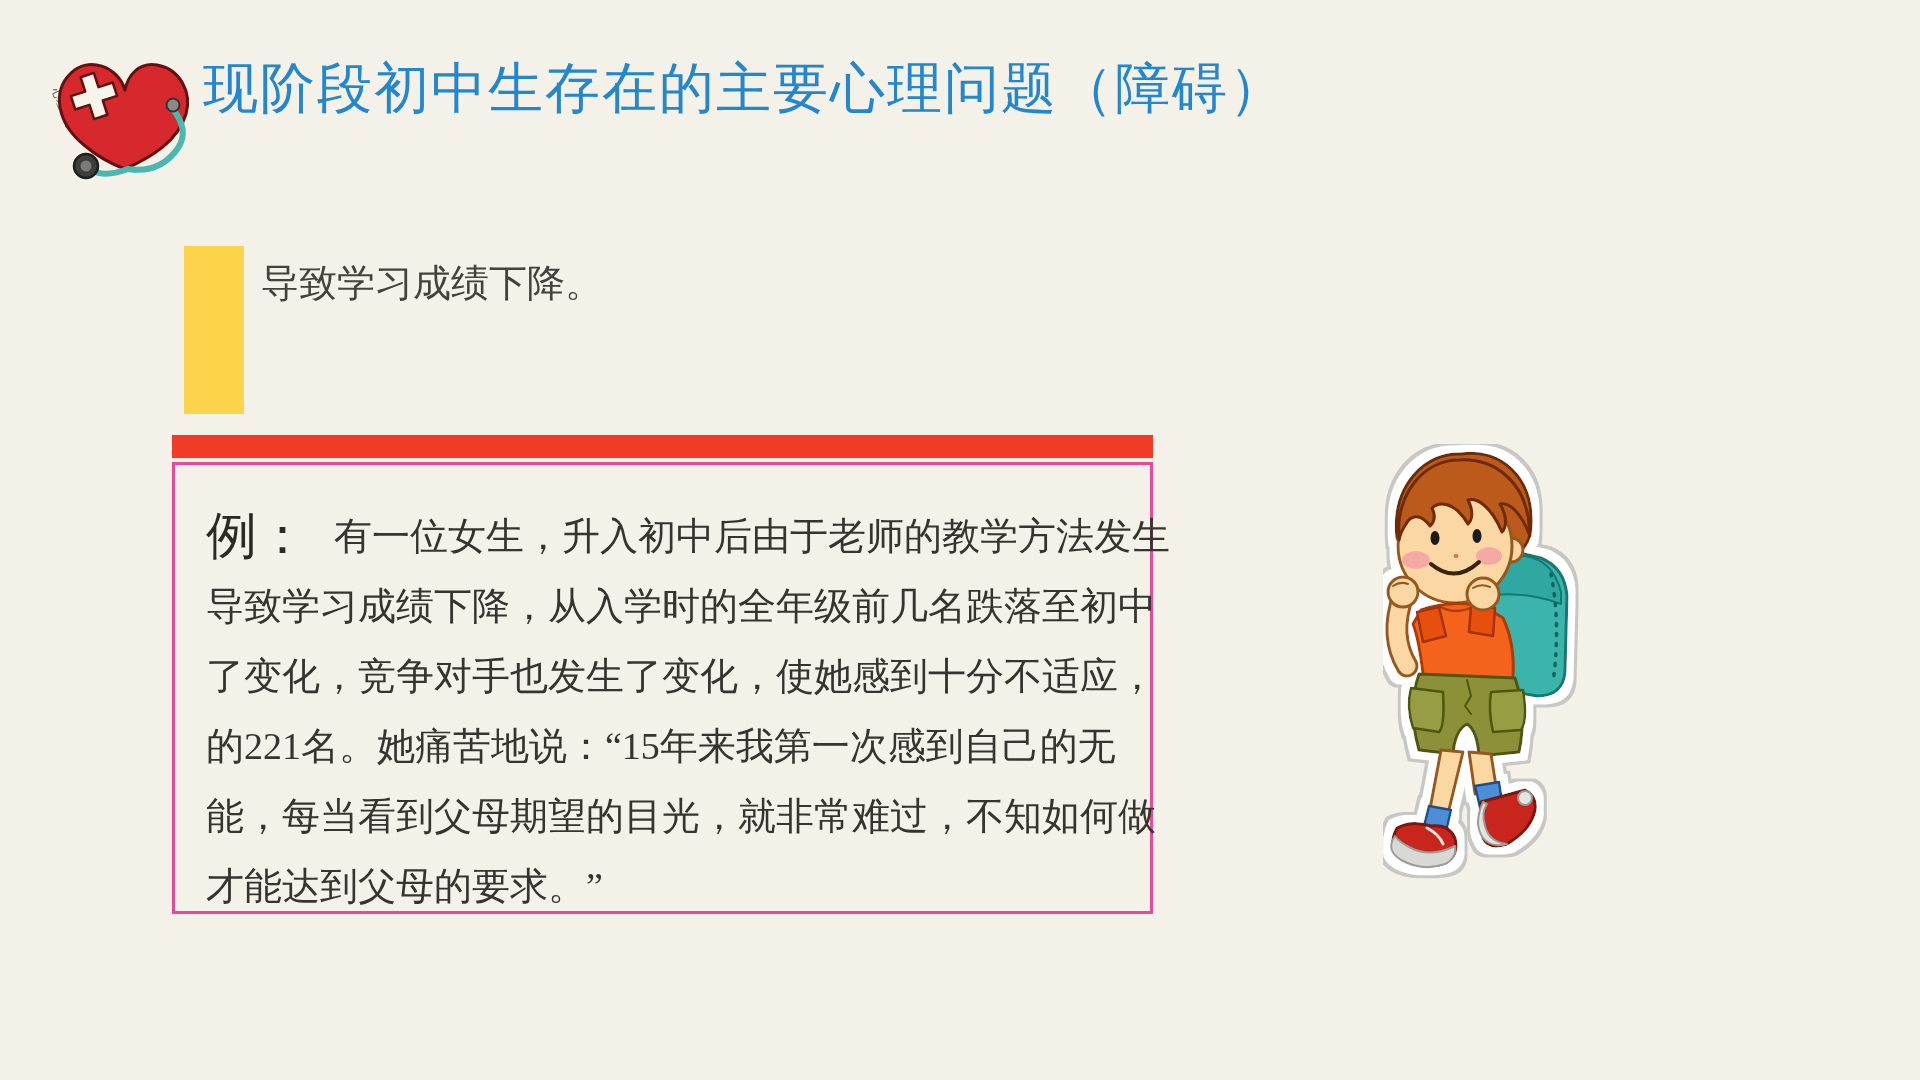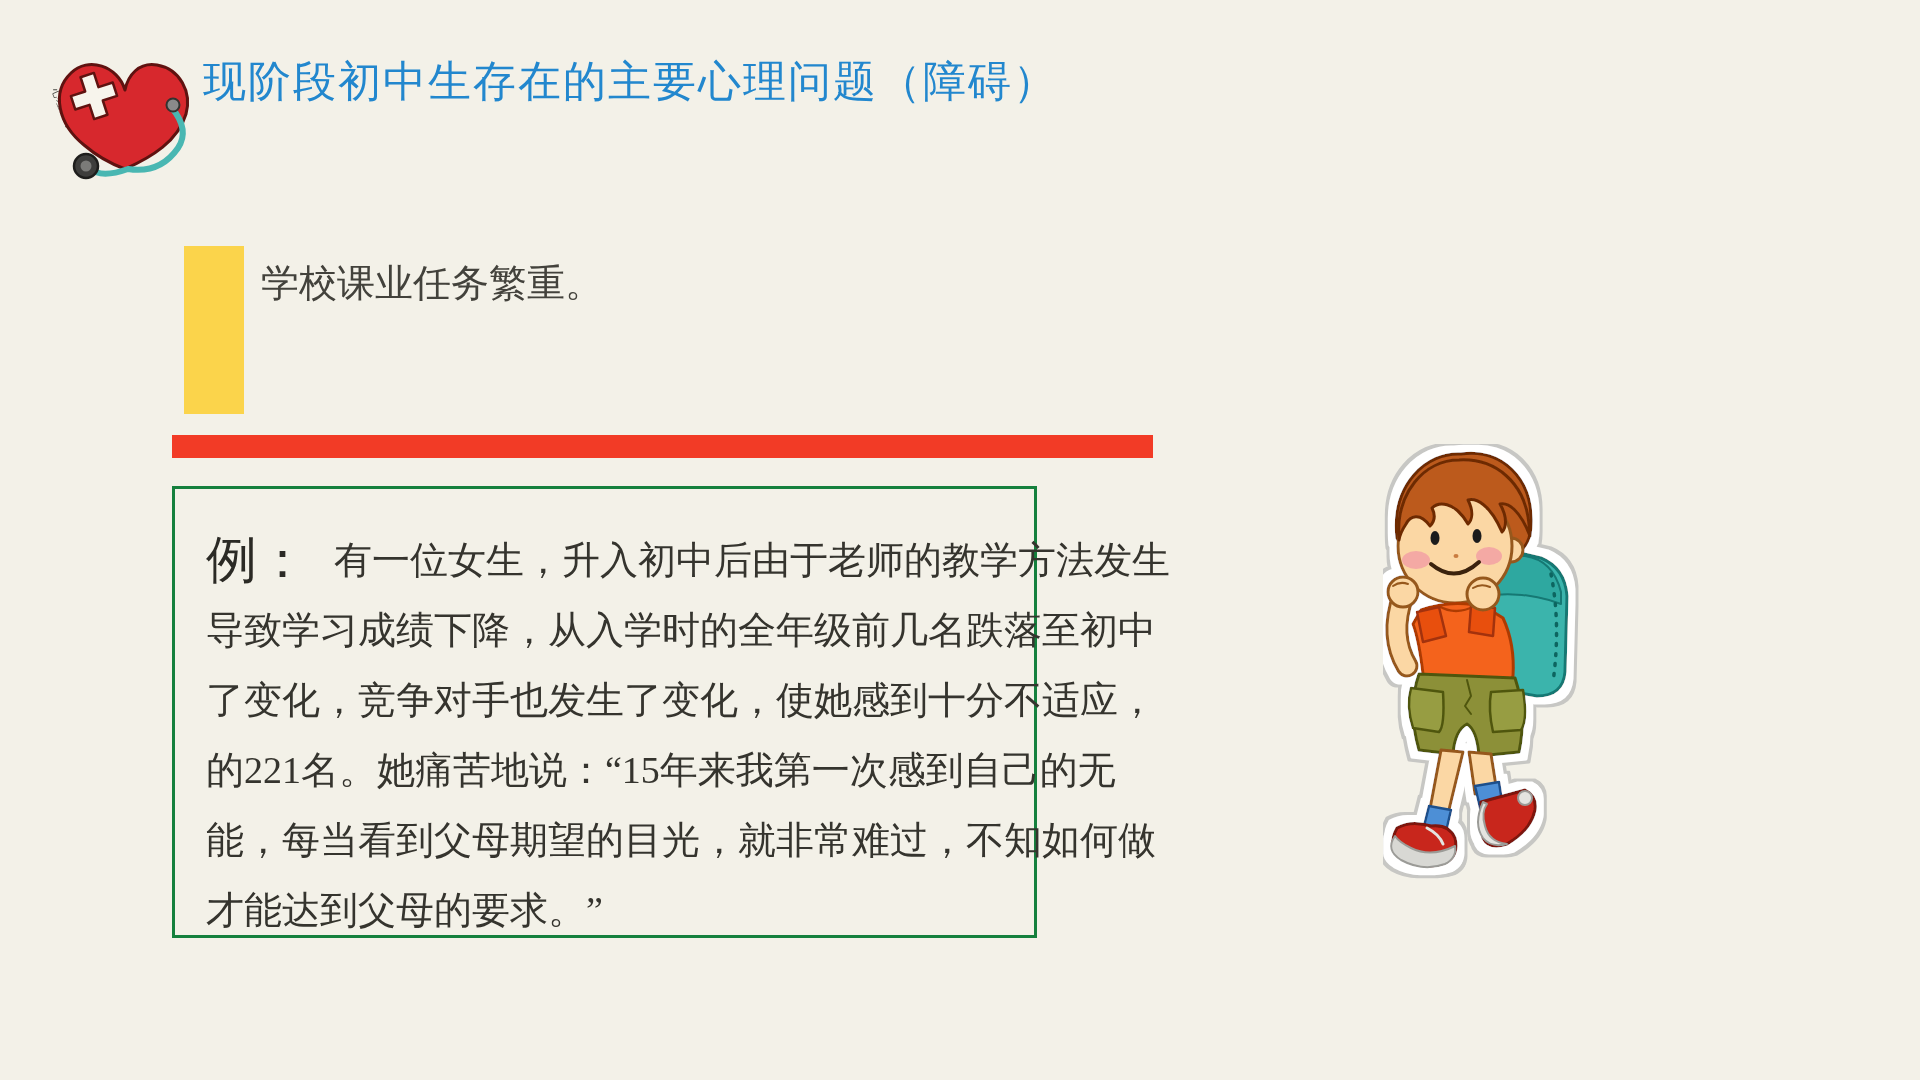--- a/index.html
+++ b/index.html
@@ -5,39 +5,39 @@
   html,body{margin:0;padding:0;}
   body{
     width:1920px;height:1080px;
     background:#F3F1E8;
     font-family:"Liberation Serif","DejaVu Serif",serif;
     position:relative;overflow:hidden;
   }
   .slide{position:absolute;inset:0;}
   .page-title{
     position:absolute;left:203px;top:56px;
-    font-size:43px;line-height:1.2;
+    font-size:55px;line-height:1.2;
     color:#2287CE;letter-spacing:2px;white-space:nowrap;
   }
   .heart-icon{position:absolute;left:38px;top:46px;width:172px;height:146px;}
   .yellow-mark{
     position:absolute;left:184px;top:246px;width:60px;height:168px;
     background:#FBD44B;
   }
   .point-text{
     position:absolute;left:261px;top:248px;
     font-size:38px;line-height:71px;color:#43423C;white-space:nowrap;
   }
   .red-bar{
     position:absolute;left:172px;top:435px;width:981px;height:23px;
     background:#F23B26;
   }
   .example-box{
-    position:absolute;left:172px;top:462px;width:865px;height:452px;
-    border:3px solid #15803d;box-sizing:border-box;margin-top:24px;
+    position:absolute;left:172px;top:462px;width:981px;height:452px;
+    border:3px solid #ec4899;box-sizing:border-box;
   }
   .example-content{
     position:absolute;left:31px;top:36px;right:20px;
     font-size:38px;line-height:70px;color:#35342E;white-space:nowrap;
   }
   .example-label{
     font-size:51px;vertical-align:-4px;margin-right:26px;color:#2B2A25;
   }
   .boy-illustration{position:absolute;left:1383px;top:444px;width:212px;height:466px;}
 </style>
@@ -58,21 +58,21 @@
     <circle cx="135" cy="59" r="6.5" fill="#8A8A8A" stroke="#333330" stroke-width="2"></circle>
     <circle cx="48" cy="120" r="12" fill="#3E3E3C" stroke="#1E1E1C" stroke-width="2.5"></circle>
     <circle cx="48" cy="120" r="5.5" fill="#7B7B78"></circle>
   </svg>
 
   <div class="page-title">现阶段初中生存在的主要心理问题（障碍）</div>
 
   <div class="yellow-mark"></div>
 
   <div class="point-text">
-    <div>学校课业任务繁重。</div>
+    <div>导致学习成绩下降。</div>
   </div>
 
   <div class="red-bar"></div>
 
   <div class="example-box">
     <div class="example-content">
       <div>
         <span class="example-label">例：</span><span>有一位女生，升入初中后由于老师的教学方法发生</span>
       </div>
       <div>导致学习成绩下降，从入学时的全年级前几名跌落至初中</div>

